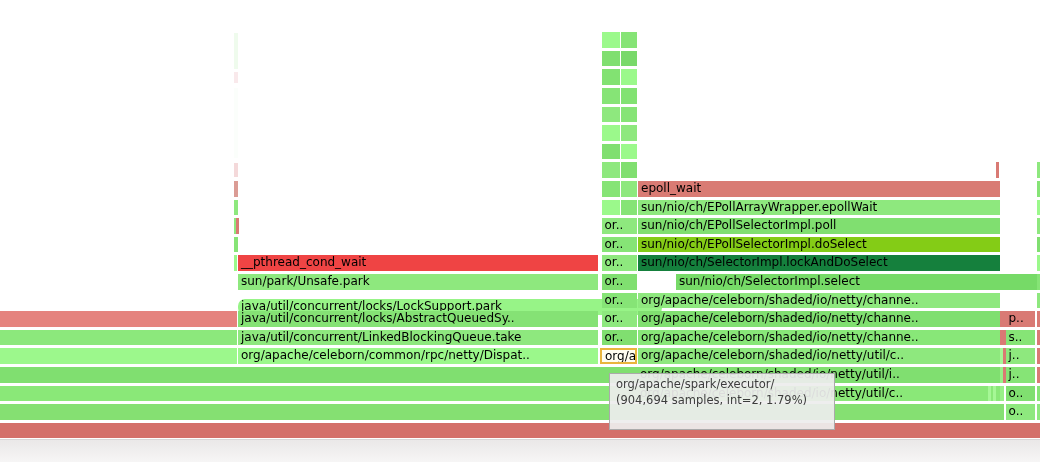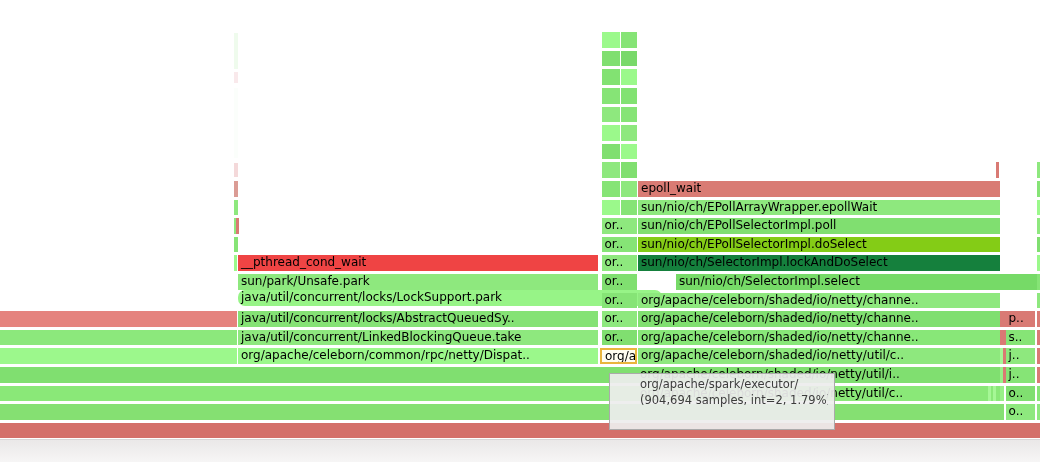--- a/index.html
+++ b/index.html
@@ -4,21 +4,21 @@
 <style>
   html,body{margin:0;padding:0;background:#ffffff;}
   #stage{position:relative;width:1040px;height:462px;background:#ffffff;overflow:hidden;
          font-family:"DejaVu Sans","Liberation Sans",sans-serif;}
   .frame{position:absolute;box-sizing:border-box;overflow:hidden;white-space:nowrap;
          font-size:12px;line-height:15.6px;color:#000;padding-left:3px;cursor:pointer;}
   .frame.hovered{background:#fffdf0;border:2px solid #e9b53d;line-height:12px;}
   #tooltip{position:absolute;left:609px;top:373px;width:212px;height:51px;
            background:rgba(237,237,237,0.93);border:1px solid #aaa;
            font-size:11.5px;line-height:16px;color:#3c3c3c;padding:2px 6px;box-sizing:content-box;z-index:50;}
-  #tooltip div{white-space:nowrap;overflow:hidden;margin-left:24px;}
+  #tooltip div{white-space:nowrap;overflow:hidden;}
   #footer{position:absolute;left:0;top:439px;width:1040px;height:23px;
           background:linear-gradient(#eae8e8,#f7f6f6);border-top:1px solid #d8d6d6;}
 </style>
 </head>
 <body>
 
 <div id="stage">
   <div id="frames">
       <div class="frame" style="left: 601.5px; top: 32.2px; width: 18px; height: 15.6px; background: rgb(155, 249, 139);"></div>
       <div class="frame" style="left: 620.5px; top: 32.2px; width: 16px; height: 15.6px; background: rgb(134, 228, 118);"></div>
@@ -45,21 +45,21 @@
       <div class="frame" style="left: 233.5px; top: 88px; width: 4px; height: 70px; background: rgb(251, 254, 251);"></div>
       <div class="frame" style="left: 233.5px; top: 163px; width: 4px; height: 14px; background: rgb(244, 217, 218);"></div>
       <div class="frame" style="left: 233.5px; top: 181px; width: 4px; height: 15.6px; background: rgb(219, 156, 149);"></div>
       <div class="frame" style="left: 233.5px; top: 199.6px; width: 4px; height: 15.6px; background: rgb(142, 232, 126);"></div>
       <div class="frame" style="left: 233.5px; top: 218.2px; width: 2px; height: 15.6px; background: rgb(142, 232, 126);"></div>
       <div class="frame" style="left: 235.7px; top: 218.2px; width: 1.8px; height: 15.6px; background: rgb(217, 122, 116);"></div>
       <div class="frame" style="left: 233.5px; top: 236.8px; width: 4px; height: 15.6px; background: rgb(134, 228, 118);"></div>
       <div class="frame" style="left: 233.5px; top: 255.4px; width: 3px; height: 15.6px; background: rgb(155, 249, 139);"></div>
       <div class="frame" style="left: 238px; top: 255.4px; width: 360px; height: 15.6px; background: #ef4444;">__pthread_cond_wait</div>
       <div class="frame" style="left: 238px; top: 274px; width: 360px; height: 15.6px; background: rgb(142, 232, 126);">sun/park/Unsafe.park</div>
-      <div class="frame" style="left: 238px; top: 290px; width: 424px; height: 15.6px; background: rgb(151, 244, 135); border-radius: 7px;">java/util/concurrent/locks/LockSupport.park</div>
+      <div class="frame" style="left: 238px; top: 299px; width: 424px; height: 15.6px; background: rgb(151, 244, 135); border-radius: 7px;">java/util/concurrent/locks/LockSupport.park</div>
       <div class="frame" style="left: 238px; top: 311.2px; width: 360px; height: 15.6px; background: rgb(133, 226, 117);">java/util/concurrent/locks/AbstractQueuedSy..</div>
       <div class="frame" style="left: 238px; top: 329.8px; width: 360px; height: 15.6px; background: rgb(142, 232, 126);">java/util/concurrent/LinkedBlockingQueue.take</div>
       <div class="frame" style="left: 238px; top: 348.4px; width: 360px; height: 15.6px; background: rgb(155, 248, 139);">org/apache/celeborn/common/rpc/netty/Dispat..</div>
       <div class="frame" style="left: 0px; top: 311.2px; width: 236.5px; height: 15.6px; background: rgb(229, 131, 126);"></div>
       <div class="frame" style="left: 0px; top: 329.8px; width: 236.5px; height: 15.6px; background: rgb(140, 232, 124);"></div>
       <div class="frame" style="left: 0px; top: 348.4px; width: 236.5px; height: 15.6px; background: rgb(156, 248, 140);"></div>
       <div class="frame" style="left: 601.5px; top: 218.2px; width: 35px; height: 15.6px; background: rgb(142, 232, 126);">or..</div>
       <div class="frame" style="left: 601.5px; top: 236.8px; width: 35px; height: 15.6px; background: rgb(134, 228, 118);">or..</div>
       <div class="frame" style="left: 601.5px; top: 255.4px; width: 35px; height: 15.6px; background: rgb(142, 232, 126);">or..</div>
       <div class="frame" style="left: 601.5px; top: 274px; width: 35px; height: 15.6px; background: rgb(128, 223, 112);">or..</div>

